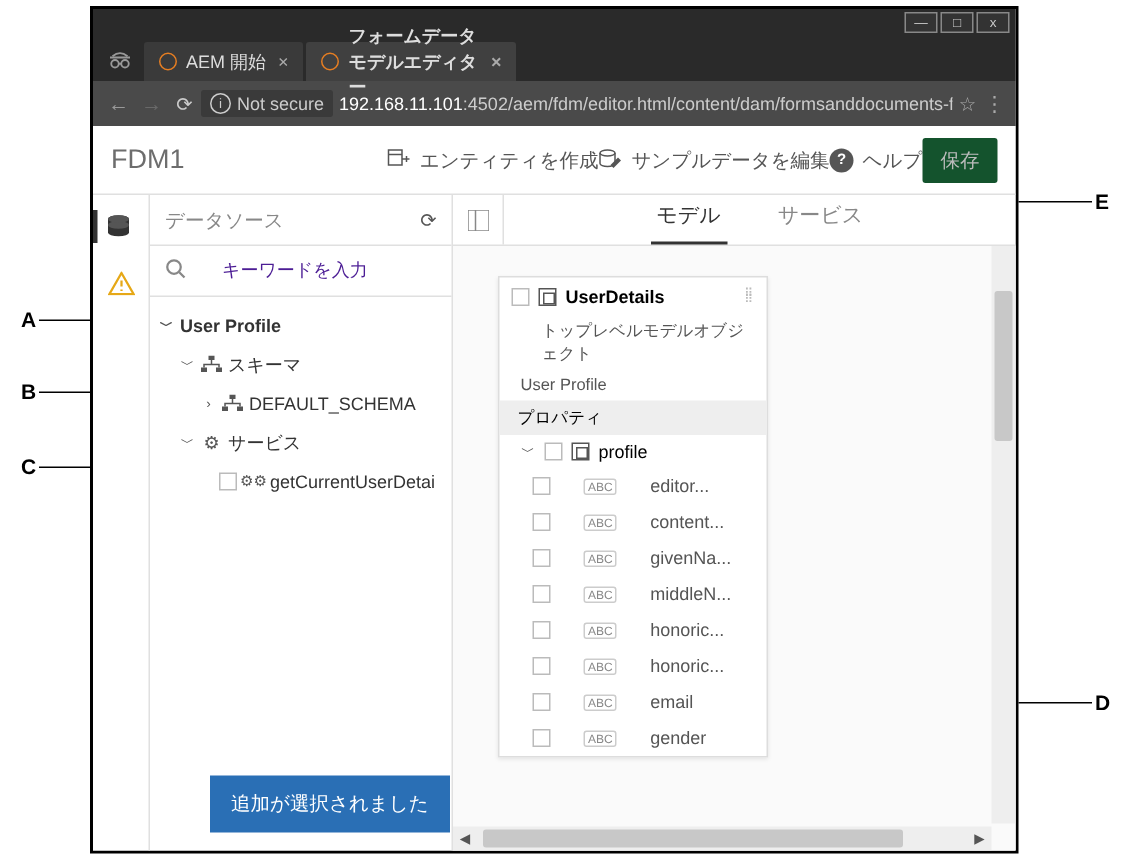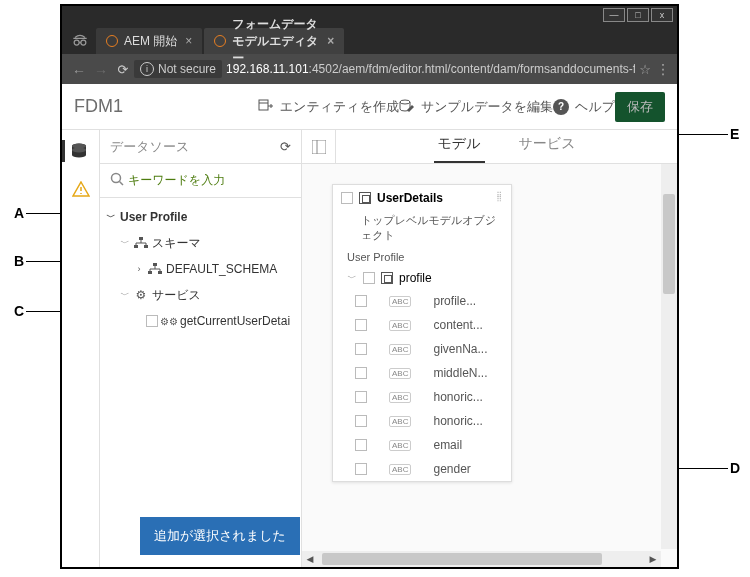--- a/index.html
+++ b/index.html
@@ -44,21 +44,21 @@
 .main-area { flex: 1; display: flex; min-height: 0; }
 
 .rail { width: 38px; border-right: 1px solid #e0e0e0; display: flex; flex-direction: column; align-items: center; padding-top: 10px; gap: 16px; }
 .rail-icon { width: 22px; height: 22px; display: flex; align-items: center; justify-content: center; color: #555; font-size: 15px; }
 .rail-icon.warn { color: #e6a817; }
 .rail-icon.active-bar { border-left: 3px solid #333; padding-left: 2px; margin-left: -8px; width: 30px; }
 
 .left-panel { width: 202px; border-right: 1px solid #e0e0e0; display: flex; flex-direction: column; }
 .lp-header { height: 34px; border-bottom: 1px solid #e0e0e0; display: flex; align-items: center; padding: 0 10px; color: #888; font-size: 13px; }
 .lp-header .refresh { margin-left: auto; font-size: 13px; color: #555; }
-.lp-search { height: 34px; border-bottom: 1px solid #e0e0e0; display: flex; align-items: center; padding: 0 10px; color: #4d7c0f; font-size: 12px; gap: 4px; }
+.lp-search { height: 34px; border-bottom: 1px solid #e0e0e0; display: flex; align-items: center; padding: 0 10px; color: #4c1d95; font-size: 12px; gap: 24px; }
 .tree { flex: 1; overflow: auto; padding: 6px 0 0 6px; font-size: 12px; color: #333; }
 .tree-row { display: flex; align-items: center; height: 26px; gap: 4px; white-space: nowrap; }
 .chev { width: 10px; display: inline-block; text-align: center; color: #555; font-size: 9px; }
 .node-icon { width: 14px; height: 14px; display: inline-flex; align-items: center; justify-content: center; }
 .chk { width: 12px; height: 12px; border: 1px solid #bbb; display: inline-block; flex-shrink: 0; }
 .bold { font-weight: bold; }
 
 .center { flex: 1; display: flex; flex-direction: column; position: relative; min-width: 0; }
 .tabbar { height: 34px; border-bottom: 1px solid #e0e0e0; display: flex; align-items: flex-end; }
 .tabbar-spacer { width: 34px; border-right: 1px solid #e0e0e0; height: 100%; display: flex; align-items: center; justify-content: center; color: #888; }
@@ -272,30 +272,31 @@
         <div class="canvas">
           <div class="entity">
             <div class="entity-title">
               <span class="chk"></span>
               <span class="box-icon"></span>
               <span class="bold">UserDetails</span>
               <span class="grip">⠿<br>⠿</span>
             </div>
             <div class="entity-sub">トップレベルモデルオブジェクト</div>
             <div class="entity-src">User Profile</div>
+            <div class="entity-section">プロパティ</div>
             <div class="prop-parent">
               <span class="chev">﹀</span>
               <span class="chk"></span>
               <span class="box-icon"></span>
               <span>profile</span>
             </div>
             <div class="prop-row">
                 <span class="chk"></span>
                 <span class="abc-badge">ABC</span>
-                <span>profile...</span>
+                <span>editor...</span>
               </div>
             <div class="prop-row">
                 <span class="chk"></span>
                 <span class="abc-badge">ABC</span>
                 <span>content...</span>
               </div>
             <div class="prop-row">
                 <span class="chk"></span>
                 <span class="abc-badge">ABC</span>
                 <span>givenNa...</span>

